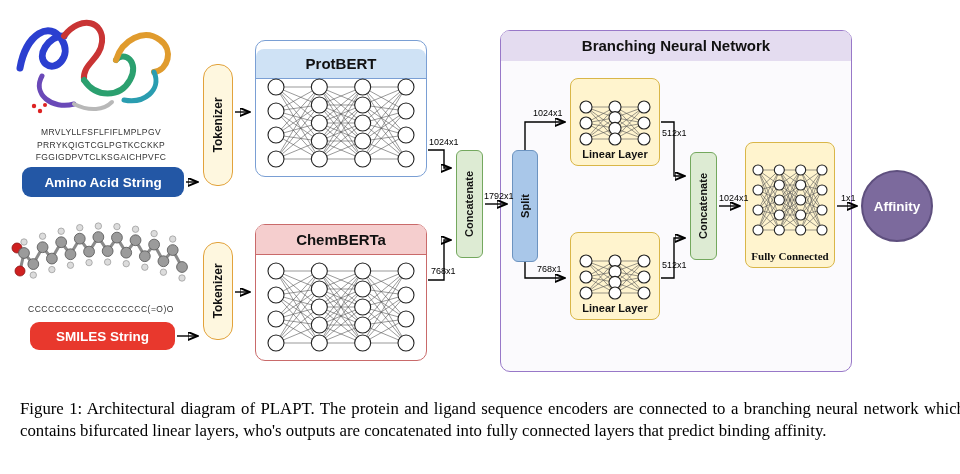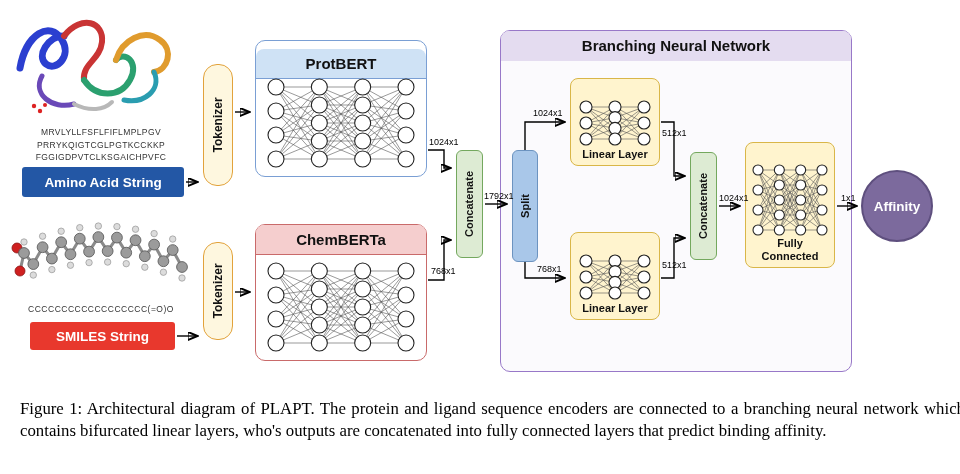--- a/index.html
+++ b/index.html
@@ -7,21 +7,21 @@
         font-family:"Liberation Sans",sans-serif;color:#111;}
   .diagram{position:absolute;left:0;top:0;width:960px;height:380px;}
   .abs{position:absolute;}
 
   
   .seq{position:absolute;left:8px;top:126px;width:186px;text-align:center;
        font-size:8.5px;line-height:12.5px;letter-spacing:.4px;color:#333;}
   .smiles{position:absolute;left:5px;top:304px;width:192px;text-align:center;
        font-size:8.5px;letter-spacing:.5px;color:#333;}
   .tagbox{position:absolute;display:flex;align-items:center;justify-content:center;
-       color:#fff;font-weight:bold;font-size:13.5px;border-radius:3px;}
+       color:#fff;font-weight:bold;font-size:13.5px;border-radius:9px;}
   .bluebox{left:22px;top:167px;width:162px;height:30px;background:var(--amino-box,#2357A5);}
   .redbox{left:30px;top:322px;width:145px;height:28px;background:var(--smiles-box,#E8382D);}
 
   
   .tok{position:absolute;width:30px;background:var(--tokenizer-fill,#FEF7DF);
        border:1.5px solid var(--tokenizer-border,#E2A23B);border-radius:14px;
        display:flex;align-items:center;justify-content:center;box-sizing:border-box;}
   .tok-top{left:203px;top:64px;height:122px;}
   .tok-bot{left:203px;top:242px;height:98px;}
   .vtext{transform:rotate(-90deg);white-space:nowrap;font-weight:bold;font-size:12px;}
@@ -53,21 +53,21 @@
   .bnn-h{height:30px;line-height:30px;text-align:center;font-weight:bold;font-size:15px;
        background:var(--bnn-header,#E4DCF0);border-radius:8px 8px 0 0;}
 
   
   .ybox{position:absolute;background:var(--layer-fill,#FFF4CE);
         border:1.5px solid var(--layer-border,#D9B648);border-radius:8px;box-sizing:border-box;
         display:flex;flex-direction:column;align-items:center;justify-content:space-between;
         padding:20px 4px 5px 4px;}
   .ll-top{left:570px;top:78px;width:90px;height:88px;}
   .ll-bot{left:570px;top:232px;width:90px;height:88px;}
-  .fcbox{left:745px;top:142px;width:90px;height:126px;}
+  .fcbox{left:745px;top:142px;width:90px;height:126px;font-family:Liberation Serif, serif;}
   .ylabel{font-weight:bold;font-size:11px;text-align:center;line-height:12.5px;}
 
   
   .affinity{position:absolute;left:861px;top:170px;width:72px;height:72px;border-radius:50%;
         background:var(--affinity-fill,#7C6A9D);border:2px solid #5E4F7E;box-sizing:border-box;
         display:flex;align-items:center;justify-content:center;color:#fff;font-weight:bold;font-size:13.5px;}
 
   
   .dim{position:absolute;font-size:9px;color:#000;z-index:60;white-space:nowrap;}
 

